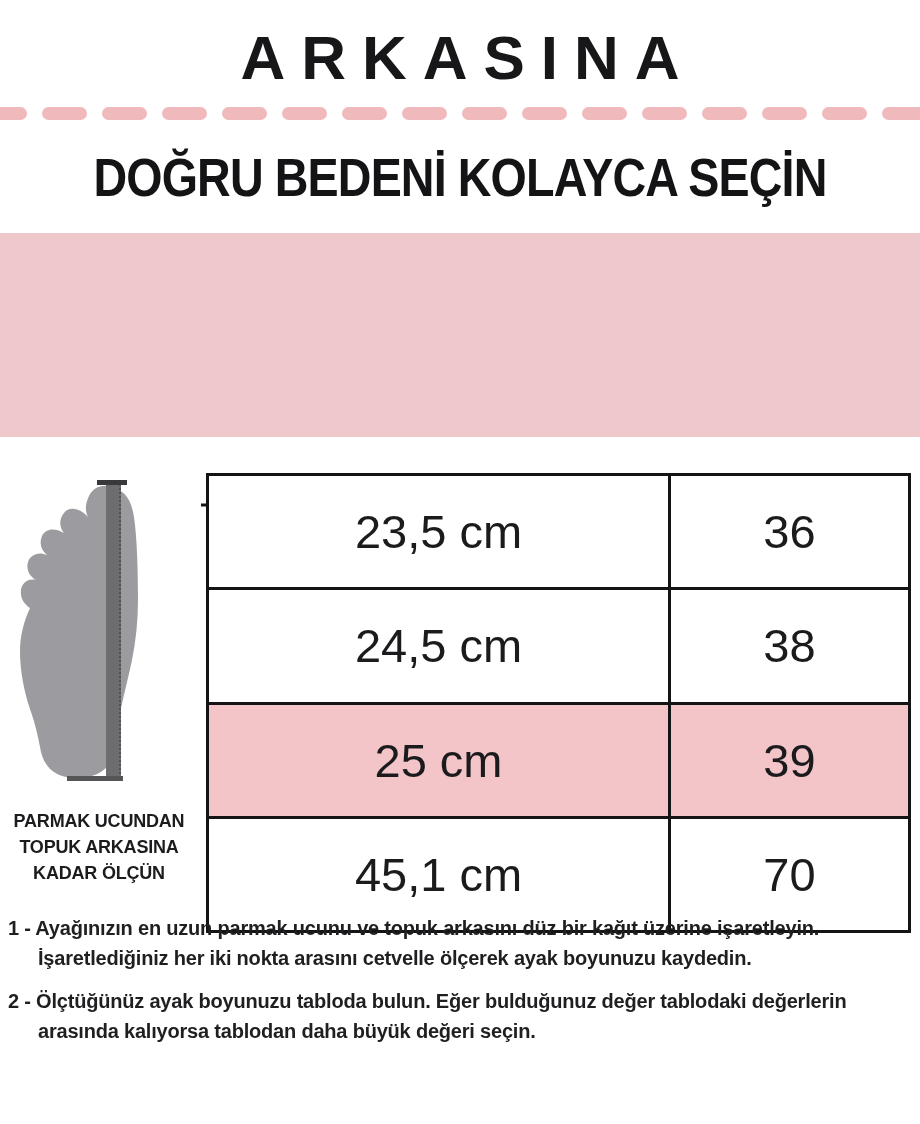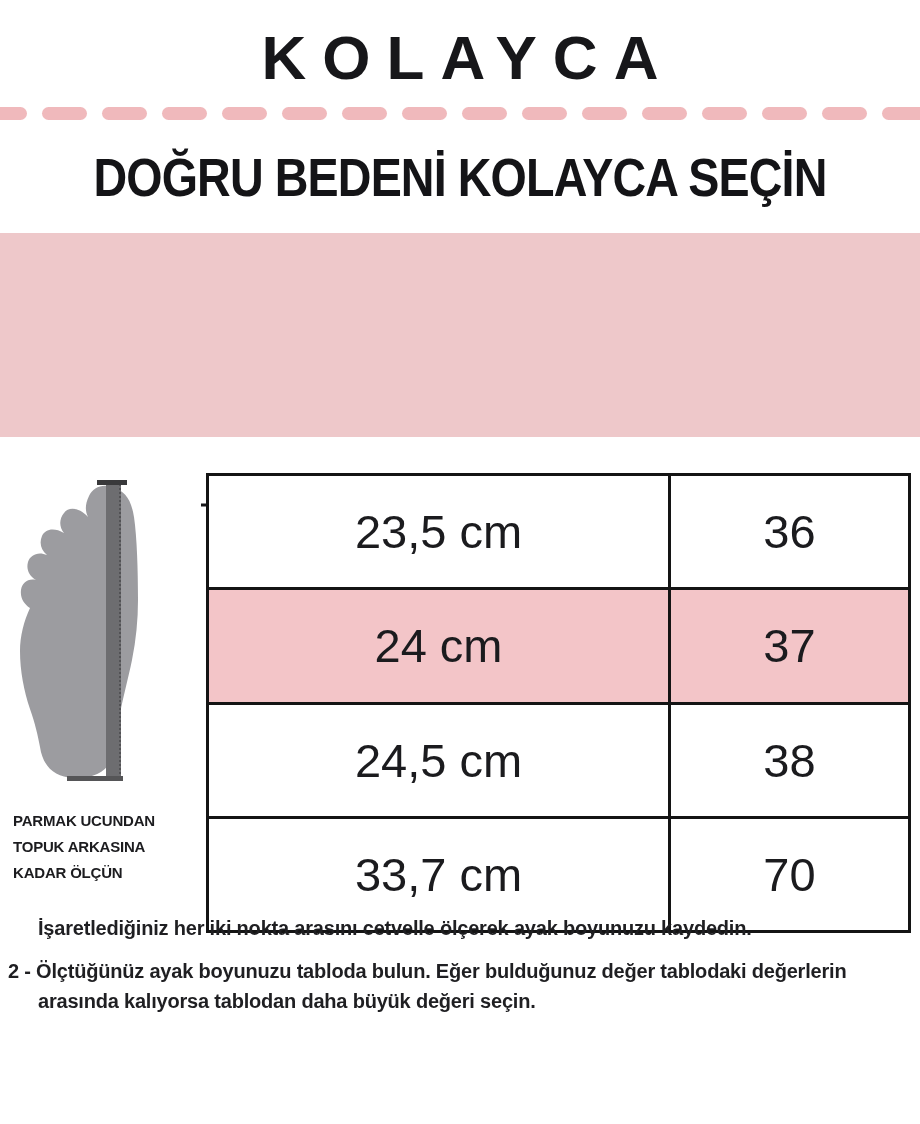--- a/index.html
+++ b/index.html
@@ -58,22 +58,22 @@
   .lab-1 { left:-37px; width:280px; }
   .lab-2 { left:207px; width:440px; }
   .lab-3 { left:608px; width:320px; }
 
   
   .foot-svg { position:absolute; left:10px; top:470px; width:150px; height:318px; }
 
   
   .measure-caption {
     position:absolute; left:0; top:808px; width:198px;
-    text-align:left; font-size:15px; font-weight:700;
-    line-height:26px; color:#1c1c1f; letter-spacing:-0.2px; white-space:nowrap;padding-left:13px;
+    text-align:center; font-size:18px; font-weight:700;
+    line-height:26px; color:#1c1c1f; letter-spacing:-0.2px; white-space:nowrap;
   }
 
   
   table.size-table {
     position:absolute; left:206px; top:473px; width:702px; height:460px;
     border-collapse:collapse; table-layout:fixed;
   }
   .size-table td {
     border:3px solid #141414; text-align:center; vertical-align:middle;
     font-size:47px; color:#1b1b1e; background:#ffffff; height:76px;
@@ -89,21 +89,21 @@
   }
   .instructions .para { margin-bottom:13px; }
   .instructions .l { line-height:30px; white-space:nowrap; }
   .instructions .l2 { padding-left:30px; }
 </style>
 </head>
 <body>
 
 <div class="page">
 
-  <div class="brand">KOLAYCA</div>
+  <div class="brand">ARKASINA</div>
 
   <div class="dash-row">
     <i></i>
       <i></i>
       <i></i>
       <i></i>
       <i></i>
       <i></i>
       <i></i>
       <i></i>
@@ -185,37 +185,38 @@
   <table class="size-table">
     <colgroup>
         <col style="width:462px">
         <col style="width:240px">
       </colgroup>
     <tbody id="size-table-body">
         <tr>
           <td>23,5 cm</td>
           <td>36</td>
         </tr>
-        <tr class="pink">
-          <td>24 cm</td>
-          <td>37</td>
-        </tr>
         <tr>
           <td>24,5 cm</td>
           <td>38</td>
         </tr>
+        <tr class="pink">
+          <td>25 cm</td>
+          <td>39</td>
+        </tr>
         <tr>
-          <td>33,7 cm</td>
+          <td>45,1 cm</td>
           <td>70</td>
         </tr>
       </tbody>
   </table>
 
   <div class="instructions">
     <div class="para">
+      <div class="l">1 - Ayağınızın en uzun parmak ucunu ve topuk arkasını düz bir kağıt üzerine işaretleyin.</div>
       <div class="l l2">İşaretlediğiniz her iki nokta arasını cetvelle ölçerek ayak boyunuzu kaydedin.</div>
     </div>
     <div class="para">
       <div class="l">2 - Ölçtüğünüz ayak boyunuzu tabloda bulun. Eğer bulduğunuz değer tablodaki değerlerin</div>
       <div class="l l2">arasında kalıyorsa tablodan daha büyük değeri seçin.</div>
     </div>
     <div class="para">
     </div>
   </div>
 

